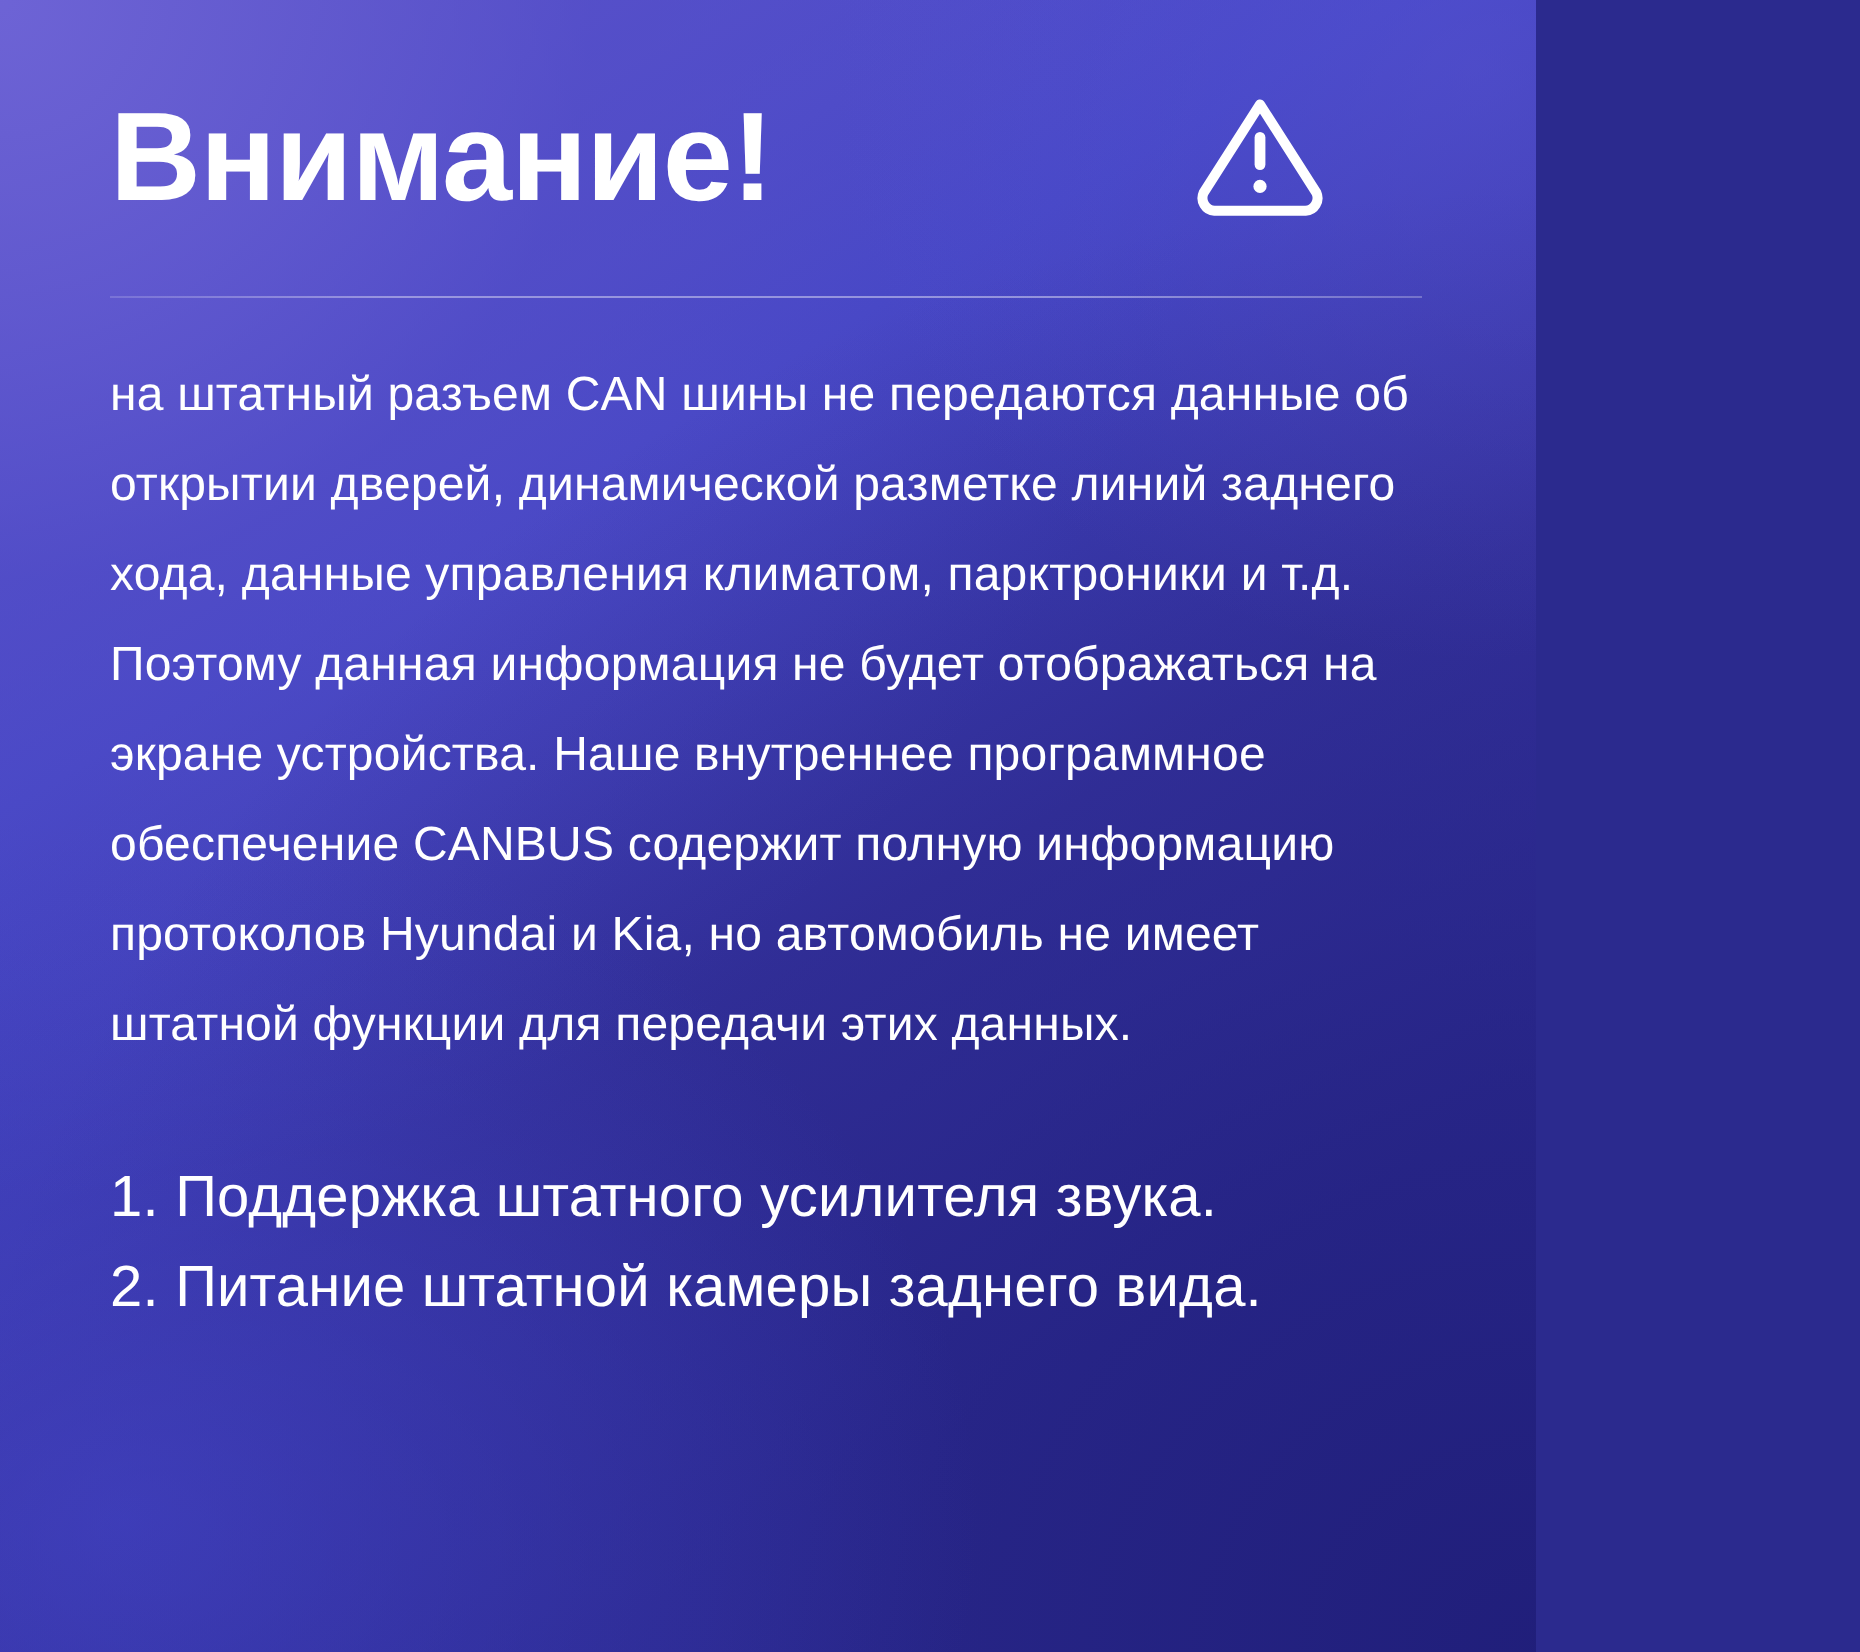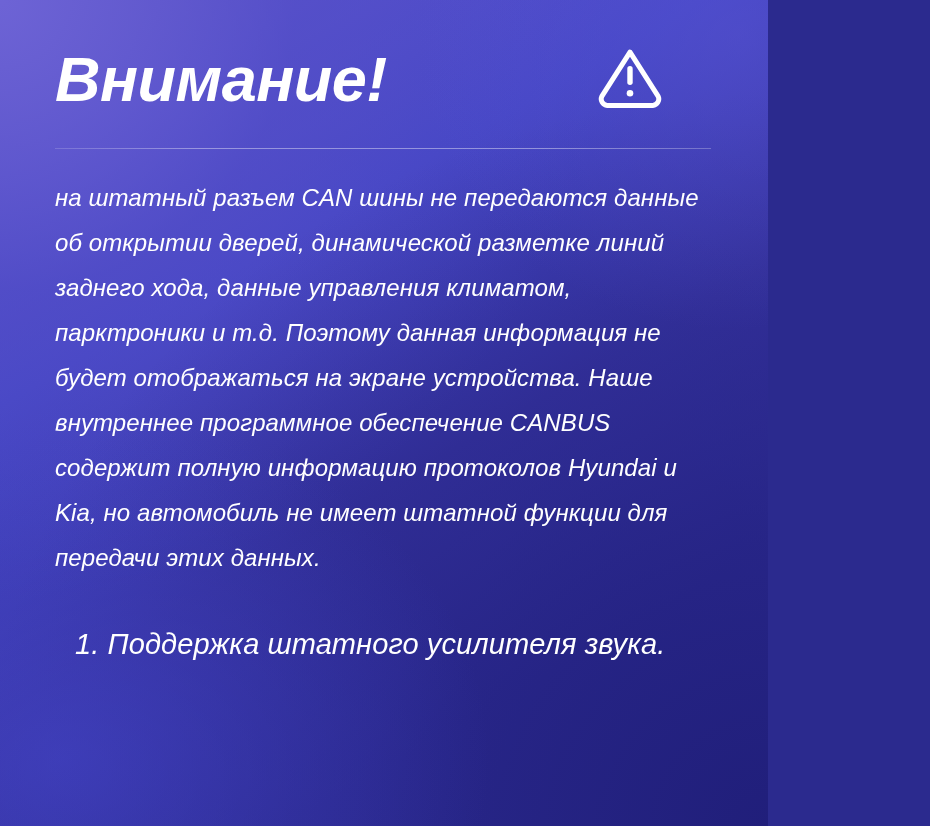--- a/index.html
+++ b/index.html
@@ -21,21 +21,20 @@
     position: relative;
     width: 768px;
     height: 826px;
     box-sizing: border-box;
     overflow: hidden;
     background-color: #2b2a8e;
     background-image:
       radial-gradient(140% 120% at 100% 100%, rgba(32,30,122,0.96) 0%, rgba(38,36,134,0.55) 38%, rgba(60,58,180,0.0) 74%),
       radial-gradient(120% 110% at 0% 0%, rgba(110,100,214,0.95) 0%, rgba(85,78,198,0.55) 32%, rgba(60,58,180,0.0) 66%),
       linear-gradient(150deg, #5f57c6 0%, #5450cc 14%, #4446c6 32%, #36339f 56%, #2c2a90 78%, #2a2a8c 100%);
-    font-style: italic;
   }
 
   .gradient-wash {
     position: absolute;
     inset: 0;
     pointer-events: none;
     background-image:
       radial-gradient(90% 70% at 8% 92%, rgba(72,73,210,0.55) 0%, rgba(72,73,210,0.0) 62%),
       radial-gradient(70% 60% at 96% 4%, rgba(92,86,212,0.45) 0%, rgba(92,86,212,0.0) 60%);
   }
@@ -119,21 +118,20 @@
     margin: 0;
     padding: 0;
   }
 
   .features-list li {
     font-size: 29px;
     line-height: 45px;
     color: #ffffff;
     letter-spacing: 0.1px;
     white-space: nowrap;
-    margin-left: 20px;
   }
 
   .features-list li .num {
     display: inline;
   }
 </style>
 </head>
 <body>
 
 <div class="notice-panel">
@@ -158,18 +156,22 @@
     <div class="notice-body">
       <p class="paragraph">на штатный разъем CAN шины не передаются данные об открытии дверей, динамической разметке линий заднего хода, данные управления климатом, парктроники и т.д. Поэтому данная информация не будет отображаться на экране устройства. Наше внутреннее программное обеспечение CANBUS содержит полную информацию протоколов Hyundai и Kia, но автомобиль не имеет штатной функции для передачи этих данных.</p>
 
       <div class="features-block">
 
         <ul class="features-list">
           <li>
             <span class="num">1.</span>
             <span>Поддержка штатного усилителя звука.</span>
           </li>
+          <li>
+            <span class="num">2.</span>
+            <span>Питание штатной камеры заднего вида.</span>
+          </li>
         </ul>
       </div>
     </div>
 
   </div>
 </div>
 
 </body></html>

